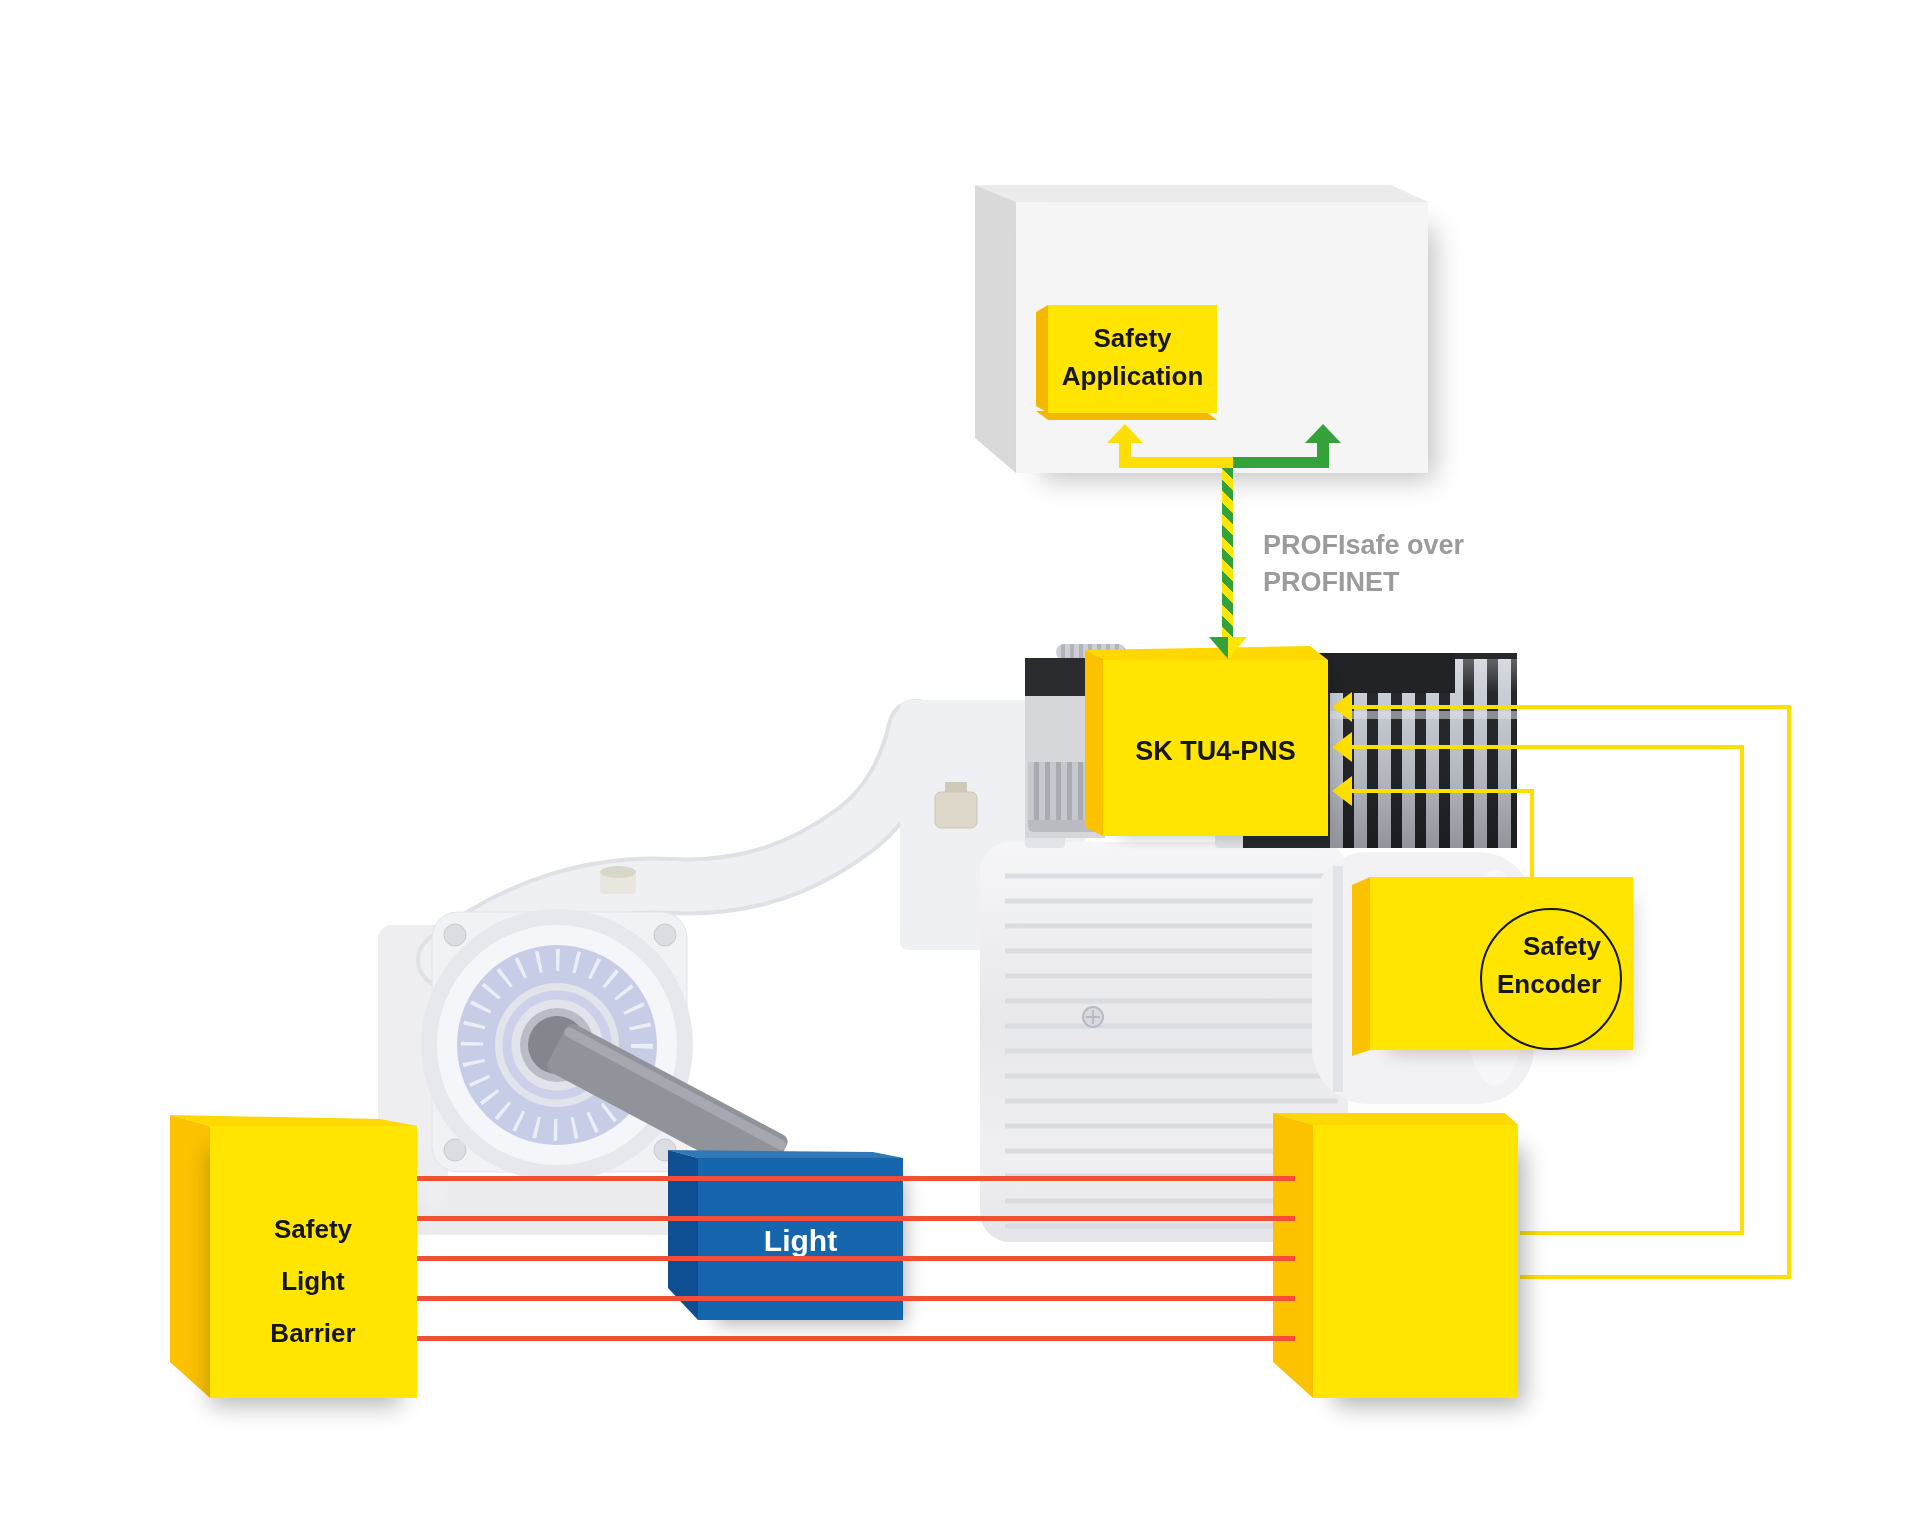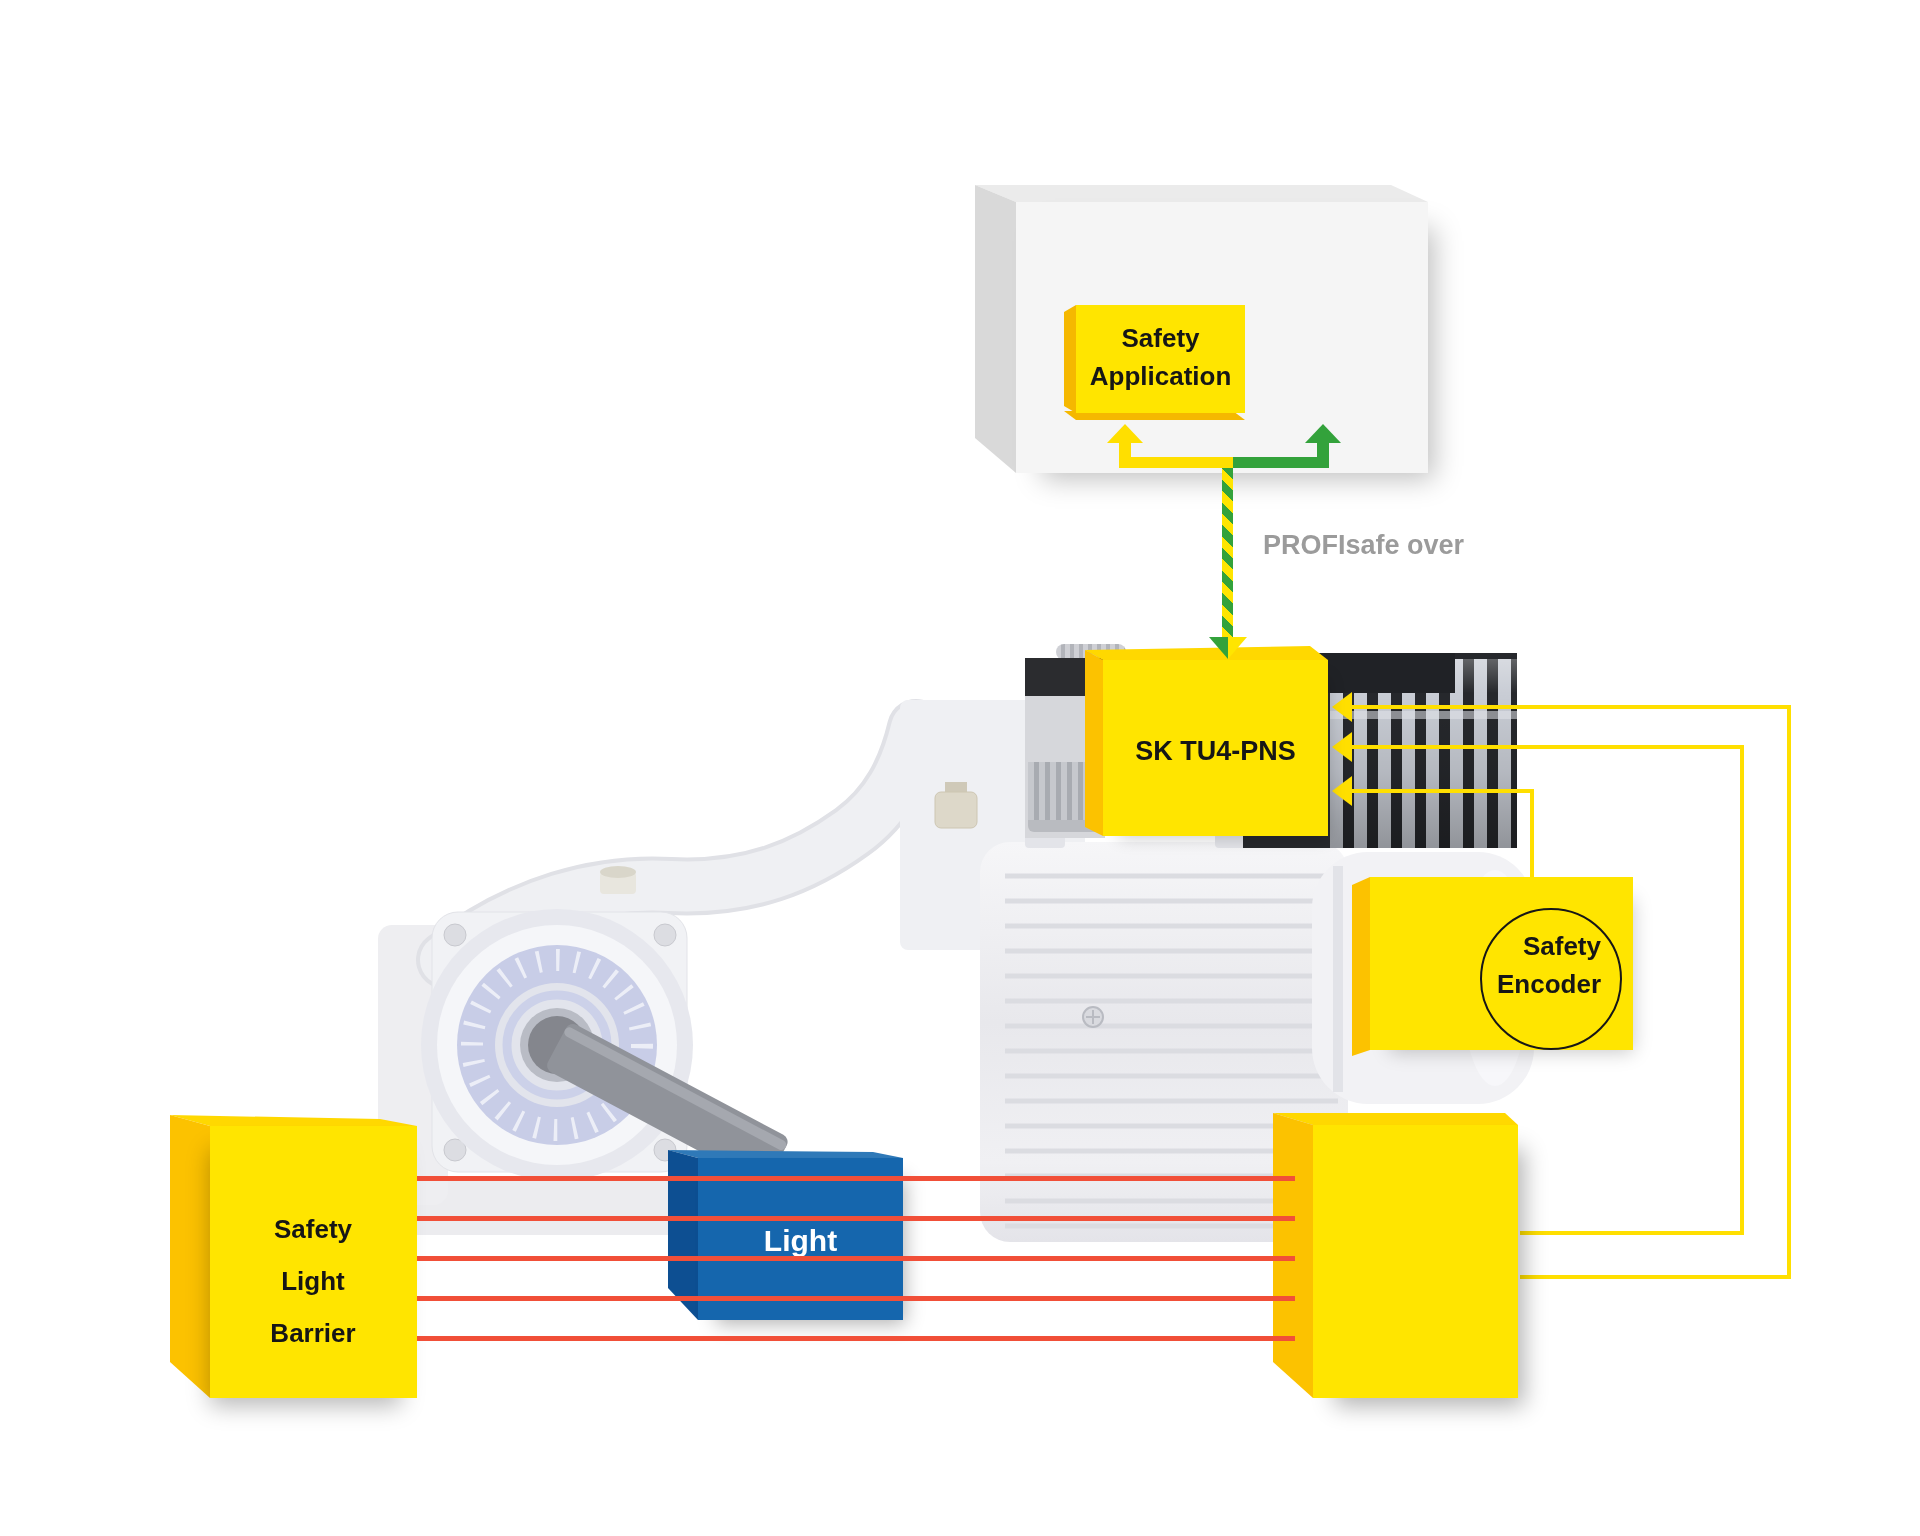--- a/index.html
+++ b/index.html
@@ -17,21 +17,21 @@
            clip-path:polygon(0 0,416px 0,453px 17px,41px 17px);}
   .plc-left{left:0;top:0;width:41px;height:288px;background:#d9d9d9;
             clip-path:polygon(0 0,41px 17px,41px 288px,0 253px);}
   .plc-front{left:41px;top:17px;width:412px;height:271px;background:#f5f5f5;
              box-shadow:16px 16px 26px -10px rgba(0,0,0,.25);}
   .plc-title{left:1016px;top:227px;width:412px;font-size:33px;letter-spacing:.5px;}
   
   .app-front{position:absolute;left:12px;top:0;width:169px;height:108px;}
   .app-left{position:absolute;left:0;top:0;width:12px;height:115px;}
   .app-bot{position:absolute;left:0;top:101px;width:181px;height:14px;}
-  .sapp-wrap{left:1036px;top:305px;width:174px;height:115px;margin-left:28px;}
+  .sapp-wrap{left:1036px;top:305px;width:174px;height:115px;}
   .sapp-wrap .app-front{background:#ffe500;}
   .sapp-wrap .app-left{background:#f5b800;clip-path:polygon(0 7px,12px 0,12px 108px,0 101px);}
   .sapp-wrap .app-bot{background:#f5b800;clip-path:polygon(0 5px,169px 5px,181px 14px,12px 14px);}
   .gapp-wrap{left:1227px;top:305px;width:181px;height:115px;}
   .gapp-wrap .app-front{background:#d6d6d6;}
   .gapp-wrap .app-left{background:#bdbdbd;clip-path:polygon(0 7px,12px 0,12px 108px,0 101px);}
   .gapp-wrap .app-bot{background:#c6c6c6;clip-path:polygon(0 5px,169px 5px,181px 14px,12px 14px);}
   .app-lbl{left:12px;top:14px;width:169px;font-size:26px;line-height:38px;}
   
   .ybox-front{position:absolute;background:#ffe500;}
@@ -225,20 +225,21 @@
   <div class="hbar-y z5"></div>
   <div class="stem-y z5"></div>
   <div class="tri-up-y z5"></div>
   <div class="stem-g z5"></div>
   <div class="tri-up-g z5"></div>
   <div class="striped z5"></div>
   <div class="sarrow-l z5"></div>
   <div class="sarrow-r z5"></div>
   <div class="abs z4 net-lbl">
     <div>PROFIsafe over</div>
+    <div>PROFINET</div>
   </div>
 
   <div class="abs z4 sk-wrap">
     <div class="ybox-top sk-top"></div>
     <div class="ybox-left sk-left"></div>
     <div class="ybox-front sk-front"></div>
   </div>
   <div class="lbl z4 sk-lbl">SK TU4-PNS</div>
 
   <div class="abs z4 enc-wrap">

